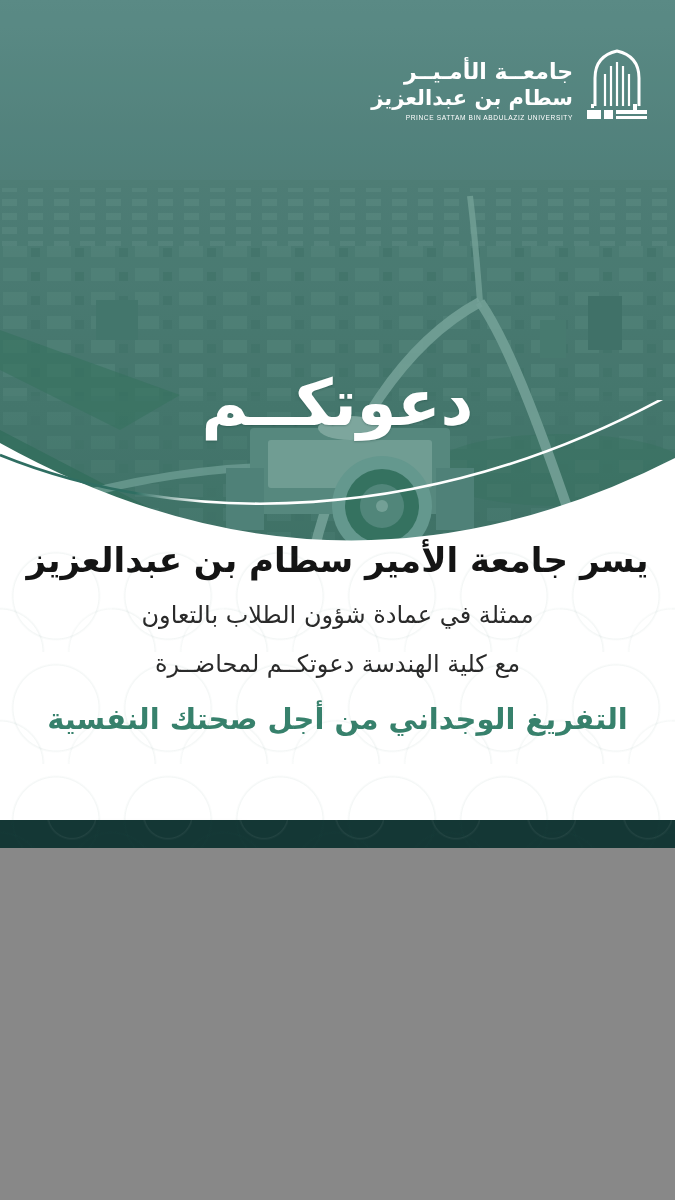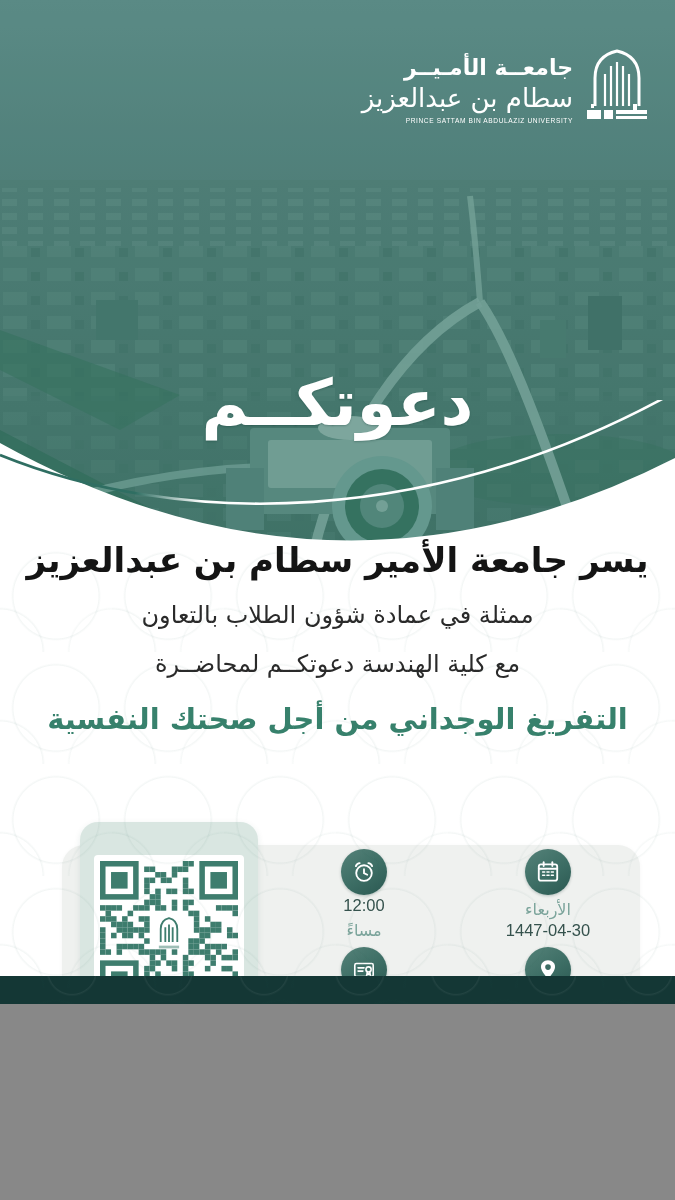--- a/index.html
+++ b/index.html
@@ -1,38 +1,38 @@
 <!DOCTYPE html>
 <html lang="ar"><head>
 <meta charset="utf-8">
 <style>
   html,body{margin:0;padding:0;background:#888;}
   .poster{
-    position:relative;width:675px;height:1004px;margin:0 auto;overflow:hidden;
+    position:relative;width:675px;height:848px;margin:0 auto;overflow:hidden;
     background:#ffffff;font-family:"DejaVu Sans","Liberation Sans",sans-serif;
   }
   
   .poster::after{
     content:"";position:absolute;left:0;top:540px;right:0;bottom:0;pointer-events:none;
     background:
       radial-gradient(circle 46px at 50% 50%, transparent 42px, rgba(30,90,75,.05) 43px, transparent 45px),
       radial-gradient(circle 46px at 0% 100%, transparent 42px, rgba(30,90,75,.05) 43px, transparent 45px),
       radial-gradient(circle 46px at 100% 100%, transparent 42px, rgba(30,90,75,.04) 43px, transparent 45px);
     background-size:112px 112px;
   }
   
   .hero{position:absolute;left:0;top:0;width:675px;height:560px;}
   .hero svg.scene{position:absolute;left:0;top:0;}
   .hero-curve{position:absolute;left:0;top:400px;pointer-events:none;}
   .brand{
     position:absolute;top:44px;right:26px;display:flex;align-items:center;gap:12px;color:#fff;
   }
   .brand-text{text-align:right;direction:rtl;line-height:1.25;}
   .brand-l1{font-size:22px;font-weight:700;letter-spacing:1px;}
-  .brand-l2{font-size:26px;font-weight:400;}
+  .brand-l2{font-size:21px;font-weight:700;}
   .brand-l3{font-size:6.6px;letter-spacing:.6px;font-family:"Liberation Sans",sans-serif;margin-top:3px;}
   .hero-title{
     position:absolute;top:366px;left:0;width:100%;text-align:center;direction:rtl;
     color:#fff;font-size:64px;font-weight:700;text-shadow:0 1px 2px rgba(0,40,35,.25);
   }
   
   .invite{position:absolute;left:0;width:100%;text-align:center;direction:rtl;}
   .invite.l1{top:540px;font-size:34px;font-weight:700;color:#141414;}
   .invite.l2{top:601px;font-size:24px;color:#2a2a2a;}
   .invite.l3{top:650px;font-size:24px;color:#2a2a2a;}

